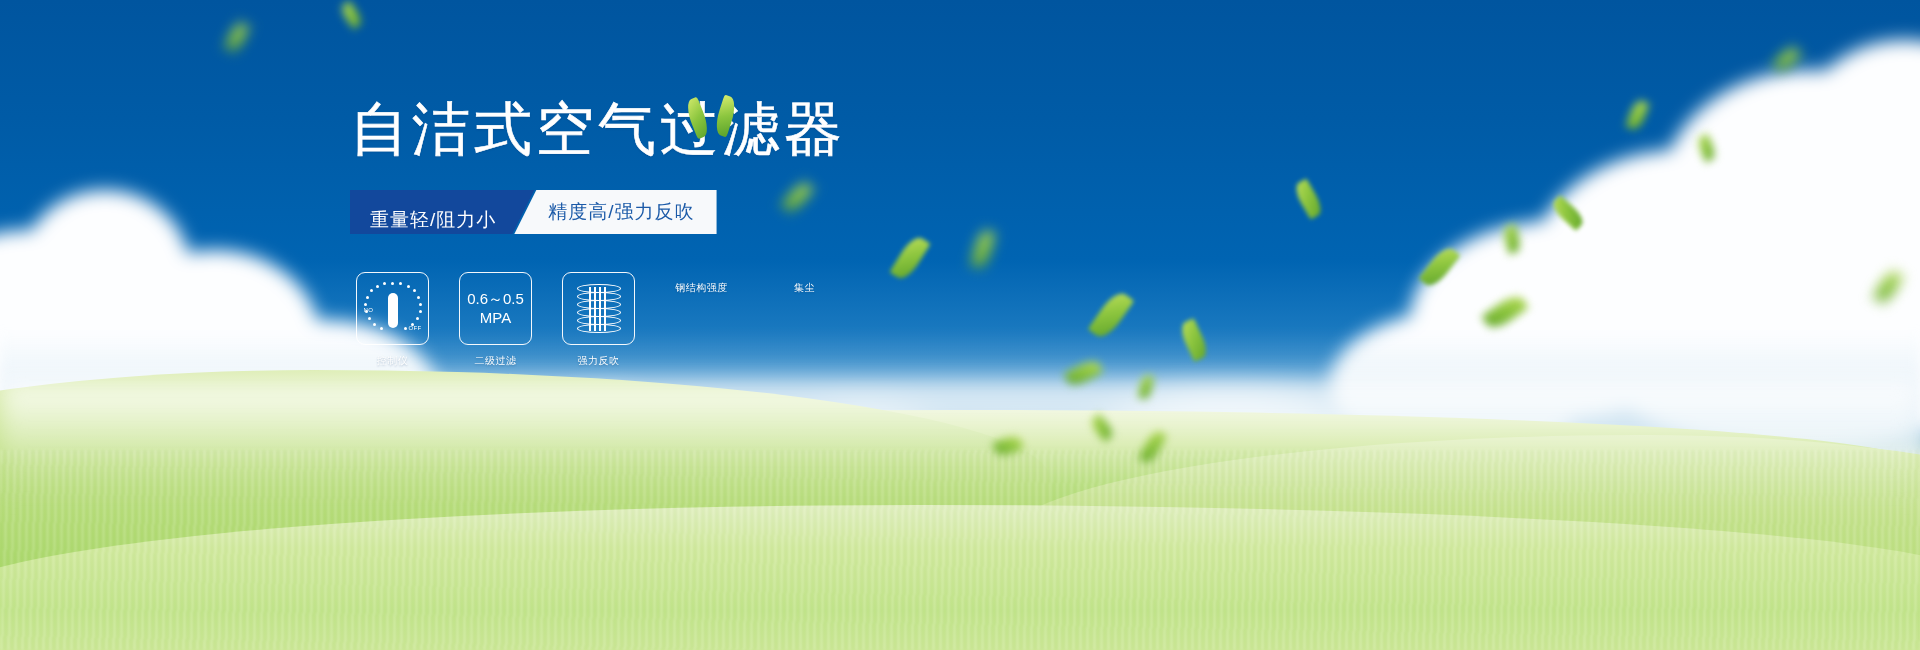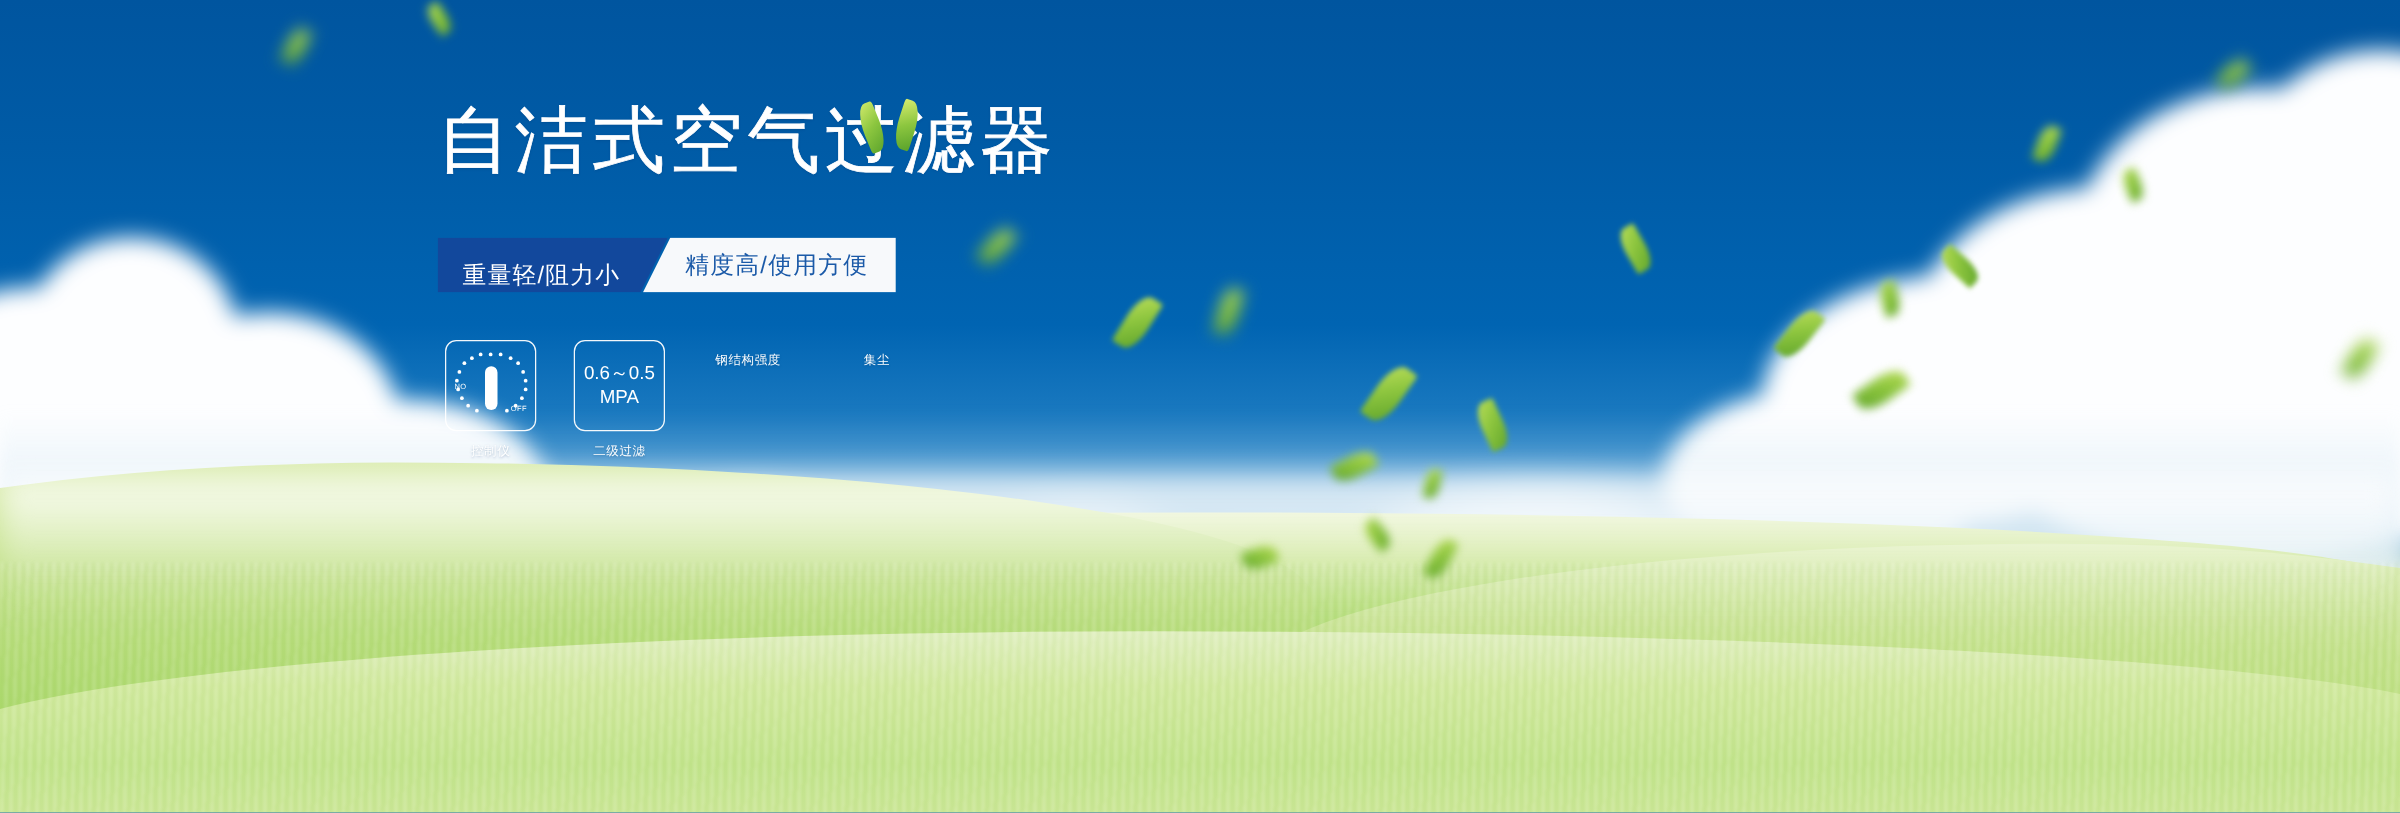--- a/index.html
+++ b/index.html
@@ -53,21 +53,21 @@
       filter:blur(1.2px); }
 
   
   .leaf { position:absolute; border-radius:50% 8% 50% 8%;
           background:linear-gradient(135deg,#bfe05c 0%,#8ec63f 45%,#5da32a 100%); }
   .leaf.blur1 { filter:blur(2.2px); }
   .leaf.blur2 { filter:blur(4px); }
   .leaf.blur3 { filter:blur(6.5px); }
 
   
-  .content { position:absolute; left:350px; top:84px; width:720px; }
+  .content { position:absolute; left:350px; top:100px; width:720px; }
 
   .title { font-size:58px; line-height:1; color:#ffffff; letter-spacing:4px;
            font-weight:300; -webkit-text-stroke:0.6px #ffffff;
            text-shadow:0 1px 2px rgba(0,40,90,.25); white-space:nowrap; }
 
   
   .sprout { position:absolute; left:338px; top:-8px; width:70px; height:50px; }
   .sprout .sl { position:absolute; width:15px; height:40px;
       background:linear-gradient(150deg,#d6ec6e 0%,#8cc63f 50%,#59a22b 100%); }
   .sprout .sl.a { left:2px; top:6px; transform:rotate(-22deg);
@@ -205,21 +205,21 @@
       <div class="sl a"></div>
         <div class="sl b"></div>
     </div>
   </div>
 
   <div class="badges">
     <div class="badge badge-dark">
       <span>重量轻/阻力小</span>
     </div>
     <div class="badge badge-light">
-      <span>精度高/使用方便</span>
+      <span>精度高/强力反吹</span>
     </div>
   </div>
 
   <div class="features">
 
     <div class="feature">
       <div class="fbox">
         <div class="gauge">
           <div class="needle"></div>
           <div class="dot" style="left:26px;top:1px;"></div>
@@ -249,20 +249,34 @@
     </div>
 
     <div class="feature">
       <div class="fbox">
         <div class="txt">0.6～0.5</div>
         <div class="txt">MPA</div>
       </div>
       <div class="flabel">二级过滤</div>
     </div>
 
+    <div class="feature">
+      <div class="fbox">
+        <div class="coil">
+          <div class="bars"></div>
+          <div class="ring" style="top:0;"></div>
+          <div class="ring" style="top:8px;"></div>
+          <div class="ring" style="top:16px;"></div>
+          <div class="ring" style="top:24px;"></div>
+          <div class="ring" style="top:32px;"></div>
+          <div class="ring" style="top:40px;"></div>
+        </div>
+      </div>
+      <div class="flabel">强力反吹</div>
+    </div>
 
     <div class="feature">
       <div class="flabel">钢结构强度</div>
     </div>
 
     <div class="feature">
       <div class="flabel">集尘</div>
     </div>
 
   </div>

